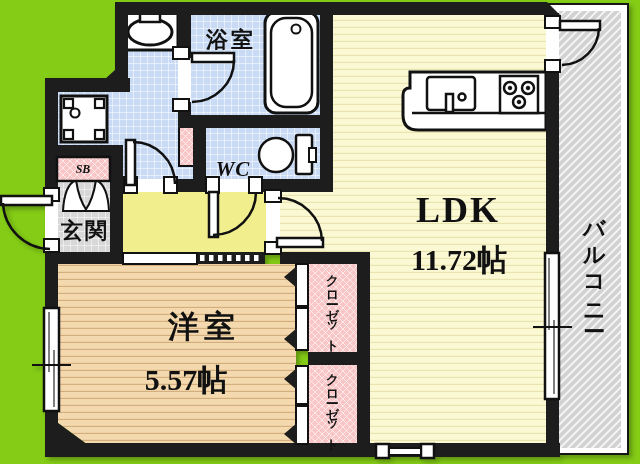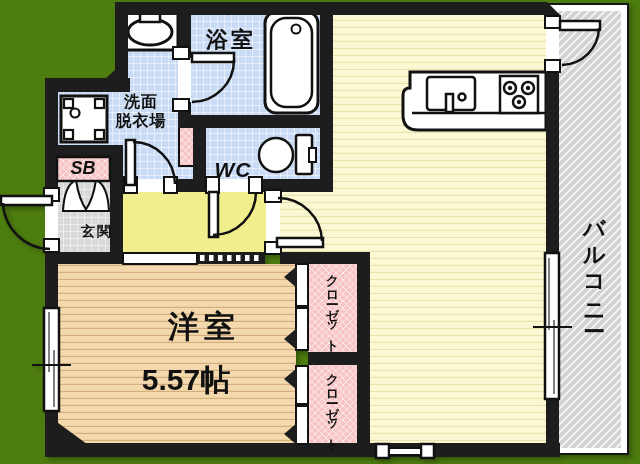--- a/index.html
+++ b/index.html
@@ -1,26 +1,26 @@
 <!DOCTYPE html>
 <html><head>
 <meta charset="utf-8">
 <style>
   html,body{margin:0;padding:0;background:#ffffff;}
-  #stage{position:relative;width:640px;height:464px;background:#4d7c0f;overflow:hidden;
-         font-family:Liberation Sans, sans-serif;}
+  #stage{position:relative;width:640px;height:464px;background:#84cc16;overflow:hidden;
+         font-family:Liberation Serif, serif;}
   #plan-svg{position:absolute;left:0;top:0;filter:drop-shadow(3px 3px 2px rgba(0,0,0,0.28));}
   .lbl{position:absolute;transform:translate(-50%,-50%);font-weight:bold;color:#111;
        white-space:nowrap;line-height:1.2;text-align:center;}
   .vert{writing-mode:vertical-rl;}
   .l-bath{font-size:22px;letter-spacing:3px;}
   .l-wash{font-size:16px;letter-spacing:1px;}
   .l-wc{font-size:21px;font-style:italic;letter-spacing:1px;margin-top:16px;}
-  .l-sb{font-size:18px;font-style:italic;}
-  .l-genkan{font-size:14px;letter-spacing:2px;margin-left:12px;}
+  .l-sb{font-size:12px;font-style:italic;}
+  .l-genkan{font-size:22px;letter-spacing:2px;}
   .l-ldk{font-size:36px;letter-spacing:2px;}
   .l-ldk-area{font-size:30px;}
   .l-west{font-size:31px;letter-spacing:5px;}
   .l-west-area{font-size:30px;}
   .l-closet{font-size:13px;letter-spacing:1px;}
   .l-balcony{font-size:22px;letter-spacing:4px;}
 </style>
 </head>
 <body>
 
@@ -224,26 +224,24 @@
       <rect x="376" y="444" width="13" height="14" fill="#ffffff" stroke="#111" stroke-width="2.5"></rect>
       <rect x="421" y="444" width="13" height="14" fill="#ffffff" stroke="#111" stroke-width="2.5"></rect>
       <rect x="389" y="448" width="32" height="7" fill="#ffffff" stroke="#111" stroke-width="2"></rect>
     </g>
   </g>
 
   <rect x="57" y="157" width="53" height="24" fill="url(#pPink)" stroke="#111" stroke-width="2.5"></rect>
 </svg>
 
 <div class="lbl l-bath" style="left:231px;top:40px;">浴室</div>
-<div class="lbl l-wash" style="left:141px;top:111px;">
-  <div>洗面</div>
-  <div>脱衣場</div>
-</div>
 <div class="lbl l-wc" style="left:233px;top:154px;">WC</div>
 <div class="lbl l-sb" style="left:83px;top:169px;">SB</div>
 <div class="lbl l-genkan" style="left:85px;top:231px;">玄関</div>
+<div class="lbl l-ldk" style="left:458px;top:211px;">LDK</div>
+<div class="lbl l-ldk-area" style="left:459px;top:260px;">11.72帖</div>
 <div class="lbl l-west" style="left:204px;top:327px;">洋室</div>
 <div class="lbl l-west-area" style="left:186px;top:380px;">5.57帖</div>
 <div class="lbl l-closet vert" style="left:332px;top:306px;">クローゼット</div>
 <div class="lbl l-closet vert" style="left:332px;top:405px;">クローゼット</div>
 <div class="lbl l-balcony vert" style="left:594px;top:263px;">バルコニー</div>
 
 </div>
 
 </body></html>

